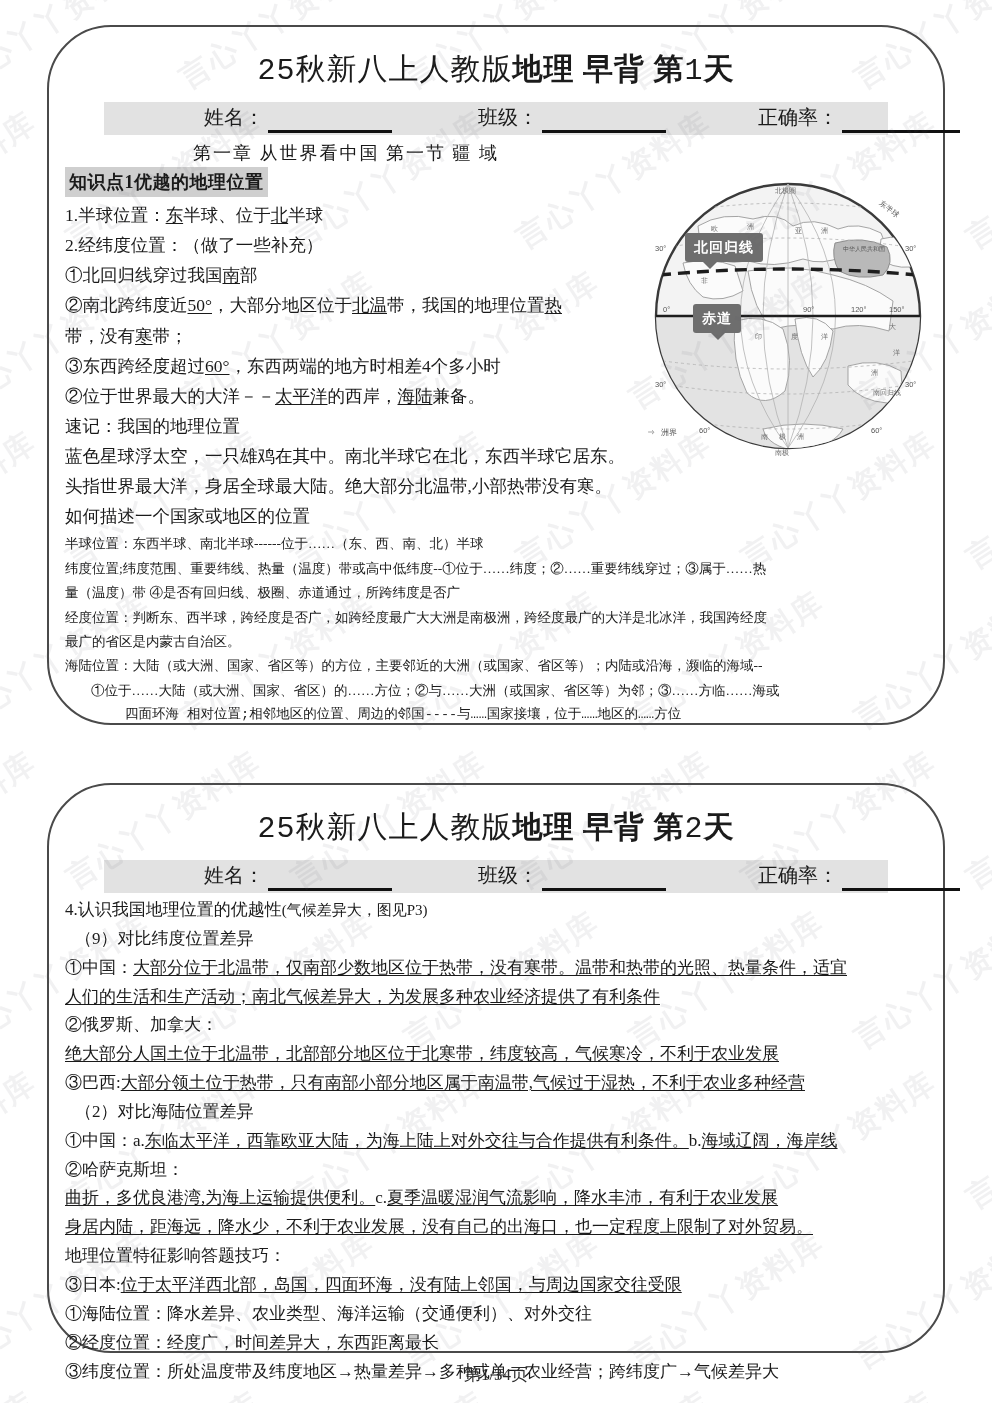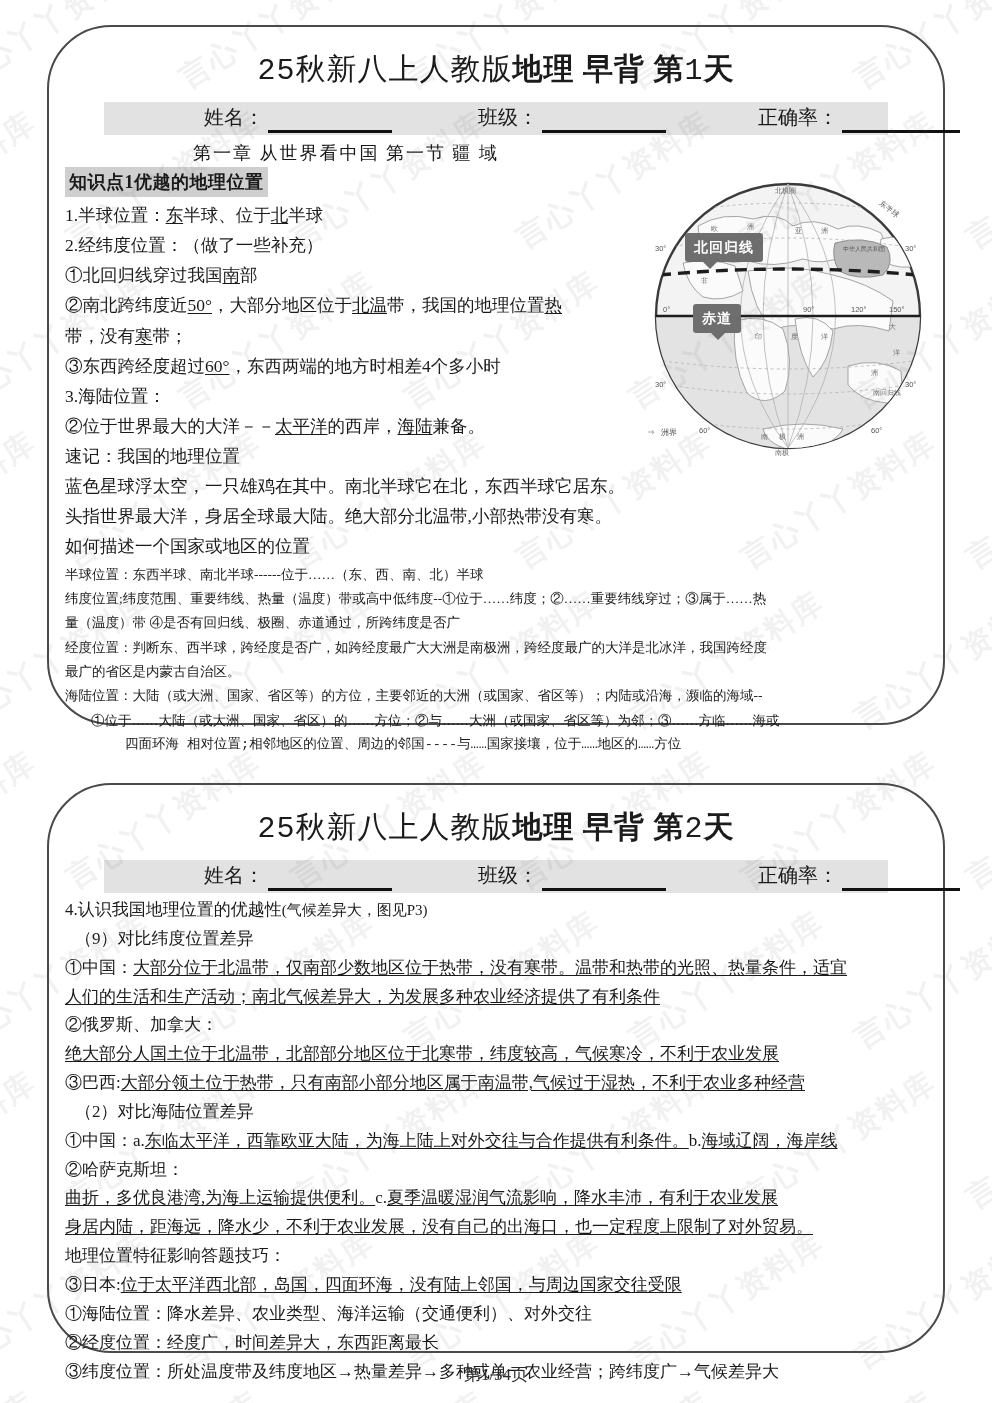--- a/index.html
+++ b/index.html
@@ -357,21 +357,20 @@
       </div>
 
       <div class="ln narrow">
         <span class="bold">带，没有</span><span class="bold u">寒</span><span class="bold">带；</span>
       </div>
 
       <div class="ln narrow">
         <span class="bold">③东西跨经度超过</span><span class="thin u">60°</span><span class="bold">，东西两端的地方时相差</span><span class="thin">4</span><span class="bold">个多小时</span>
       </div>
 
-      <div class="ln narrow thin">3.海陆位置：</div>
 
 
       <div class="ln narrow">
         <span class="bold">②位于世界最大的大洋－－</span><span class="bold u">太平洋</span><span class="bold">的西岸，</span><span class="bold u">海陆</span><span class="bold">兼备。</span>
       </div>
 
       <div class="ln narrow bold">速记：我国的地理位置</div>
       <div class="ln thin">蓝色星球浮太空，一只雄鸡在其中。南北半球它在北，东西半球它居东。</div>
       <div class="ln thin">头指世界最大洋，身居全球最大陆。绝大部分北温带,小部热带没有寒。</div>
       <div class="ln bold">如何描述一个国家或地区的位置</div>

